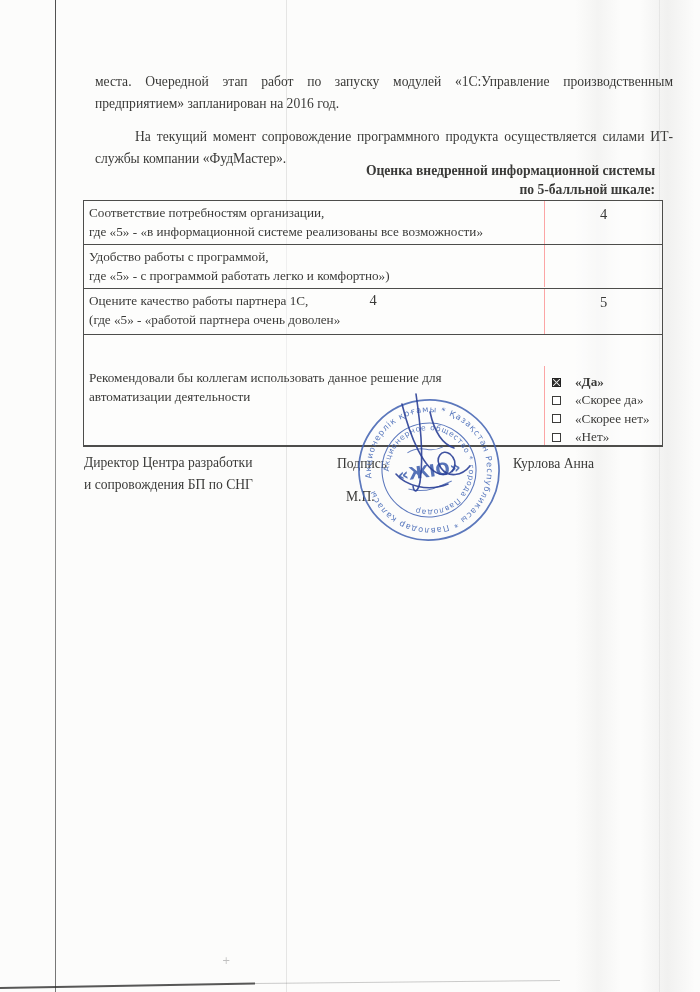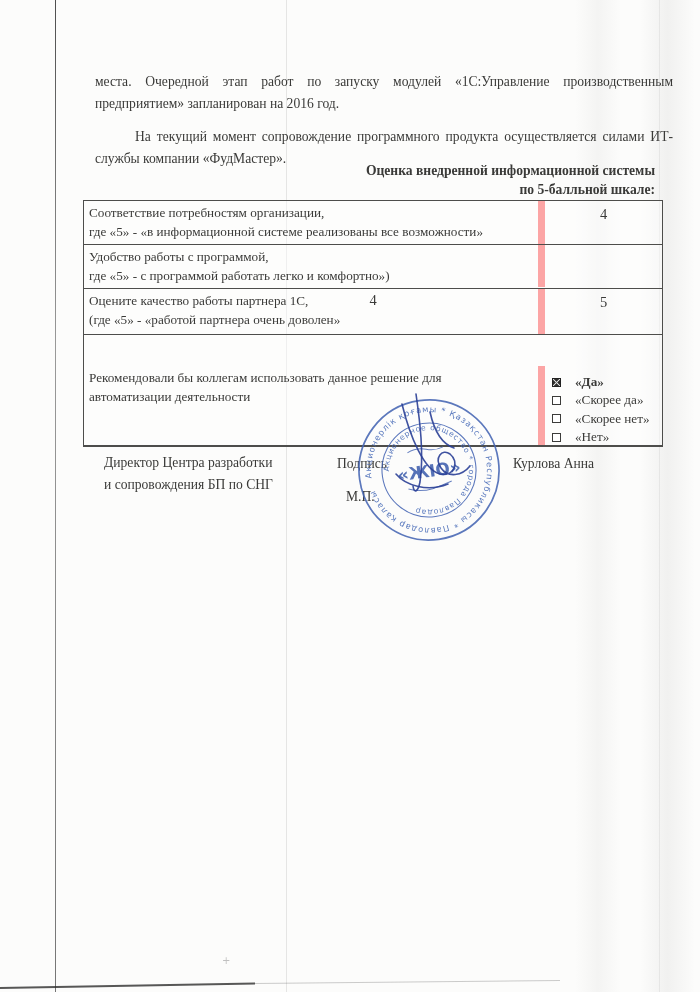--- a/index.html
+++ b/index.html
@@ -55,21 +55,21 @@
     position:absolute;left:83px;top:200px;width:580px;
     border:1px solid #4d4d4b;
     border-bottom-width:2px;
     box-sizing:border-box;
     background:rgba(255,255,255,.4);
   }
   .t-row{display:flex;border-bottom:1px solid #4d4d4b;box-sizing:border-box;}
   .t-row:last-child{border-bottom:none;}
   .t-label{
     width:461px;box-sizing:border-box;
-    border-right:7px solid #fca5a5;
+    border-right:1px solid #fca5a5;
     padding:3px 6px 2px 5px;
     font-size:13.2px;line-height:18.5px;
   }
   .t-value{
     flex:1;text-align:center;font-size:14.5px;padding-top:5px;box-sizing:border-box;
   }
   .row-1{height:44px;}
   .row-2{height:44px;flex-direction:column;}
   .row-3{height:46px;}
   .row-4{height:79px;margin-top:31px;}
@@ -85,21 +85,21 @@
   .opt.checked .box{
     background:
       linear-gradient(45deg,transparent 42%,#ddd 46%,#ddd 54%,transparent 58%),
       linear-gradient(-45deg,transparent 42%,#ddd 46%,#ddd 54%,transparent 58%),
       #2f2f2d;
     border-color:#222;
   }
   .opt.checked .opt-label{font-weight:bold;}
   
   .sig-left{
-    position:absolute;left:104px;top:452px;
+    position:absolute;left:84px;top:452px;
     font-size:13.6px;line-height:21.5px;
   }
   .sig-word{position:absolute;left:337px;top:456px;font-size:13.6px;}
   .sig-mp{position:absolute;left:346px;top:489px;font-size:13.6px;}
   .sig-name{position:absolute;left:507px;top:456px;font-size:13.6px;margin-left:6px;}
   
   .stamp-svg{position:absolute;left:344px;top:382px;overflow:visible;}
   .stamp-ring{fill:none;stroke:#4666b4;}
   .stamp-text{fill:#4468b6;font-family:"DejaVu Sans",sans-serif;}
   .stamp-center{fill:#4060ae;font-family:"DejaVu Sans",sans-serif;font-weight:bold;}

